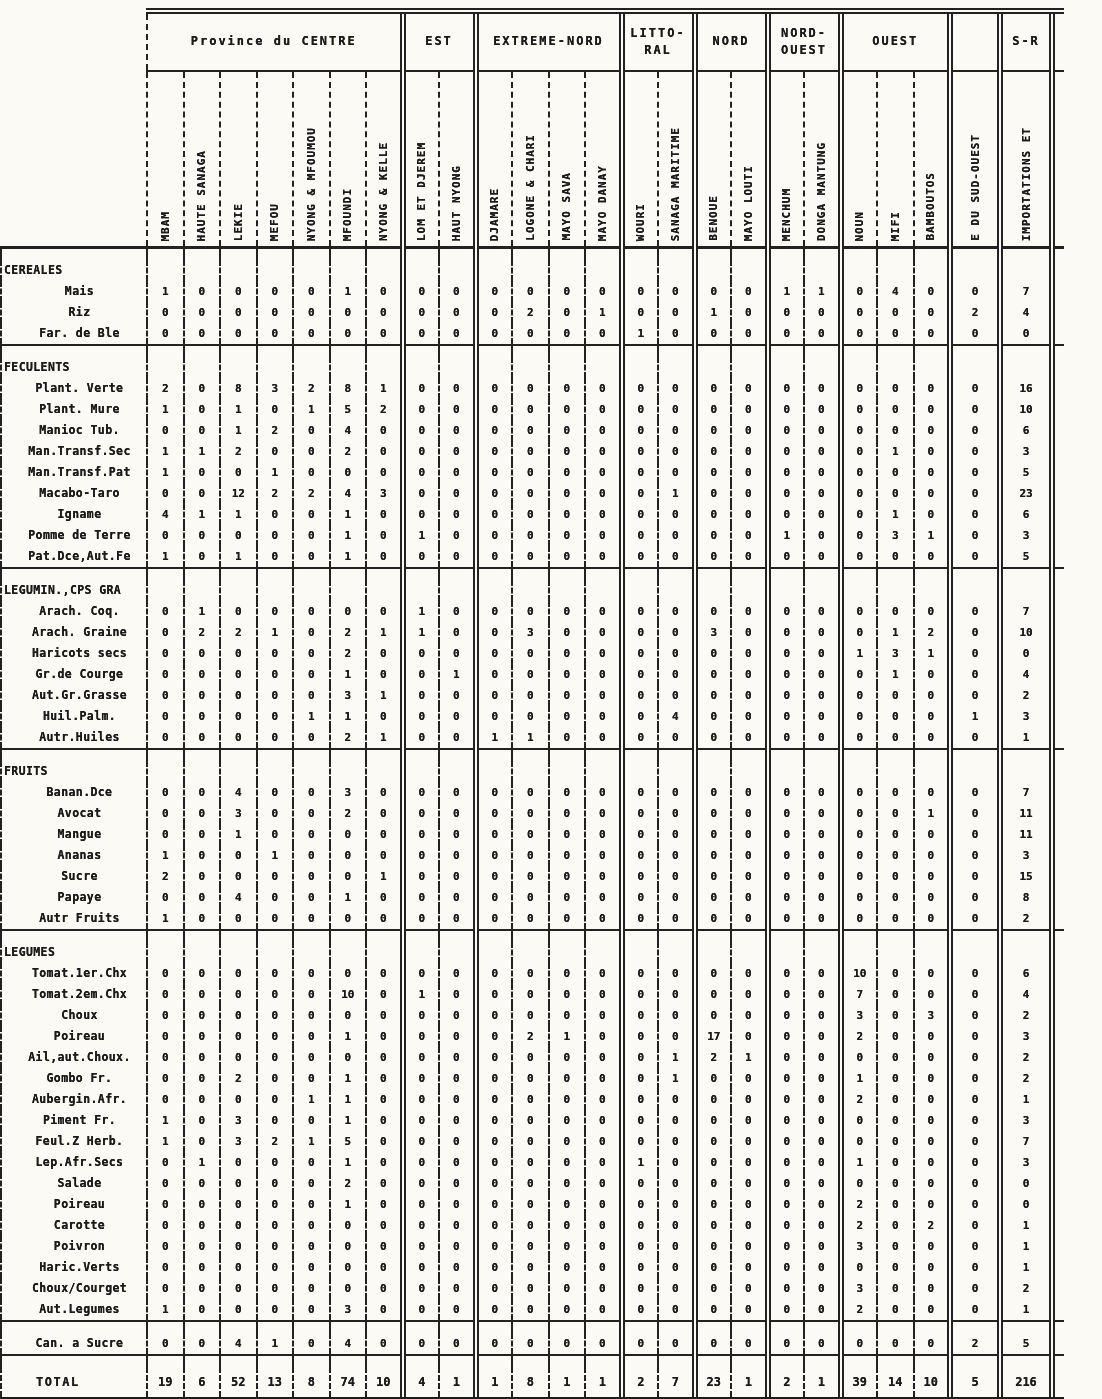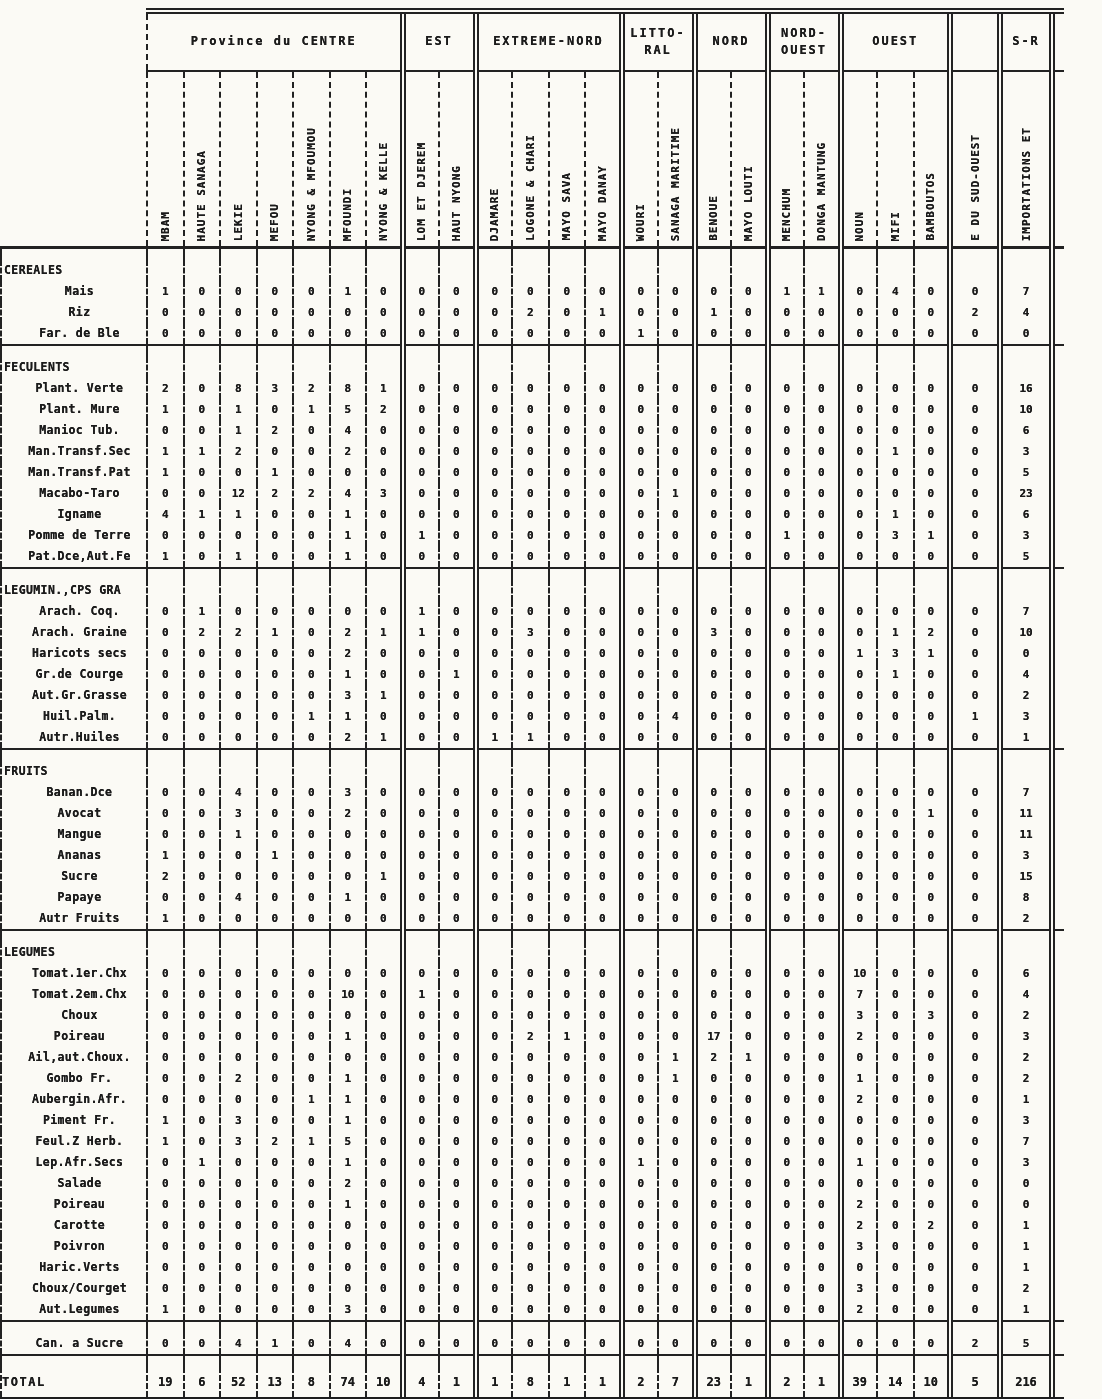--- a/index.html
+++ b/index.html
@@ -31,21 +31,21 @@
     font-size:11px;letter-spacing:1px;white-space:nowrap;
     margin:0 auto;padding-top:5px;line-height:1;
   }
   
   tbody td{font-size:11px;text-align:center;height:21px;line-height:21px;}
   tr.gap td{height:11px;line-height:11px;}
   tr.sep td{border-top:2px solid #222;}
   td.slabel{text-align:left;padding-left:2px;font-size:11.5px;letter-spacing:0.4px;white-space:pre;}
   td.rlabel{text-align:center;padding-left:11px;font-size:11.5px;letter-spacing:0.4px;white-space:pre;}
   tr.total td{height:30px;line-height:30px;font-size:12px;}
-  td.tlabel{text-align:left;letter-spacing:1.5px;}
+  td.tlabel{text-align:left;padding-left:34px;letter-spacing:1.5px;}
   
   th,td{text-shadow:0 0 .5px currentColor;}
 </style>
 </head>
 <body>
 
 <div class="scan">
   <table>
       <colgroup>
         <col style="width: 146px;">

